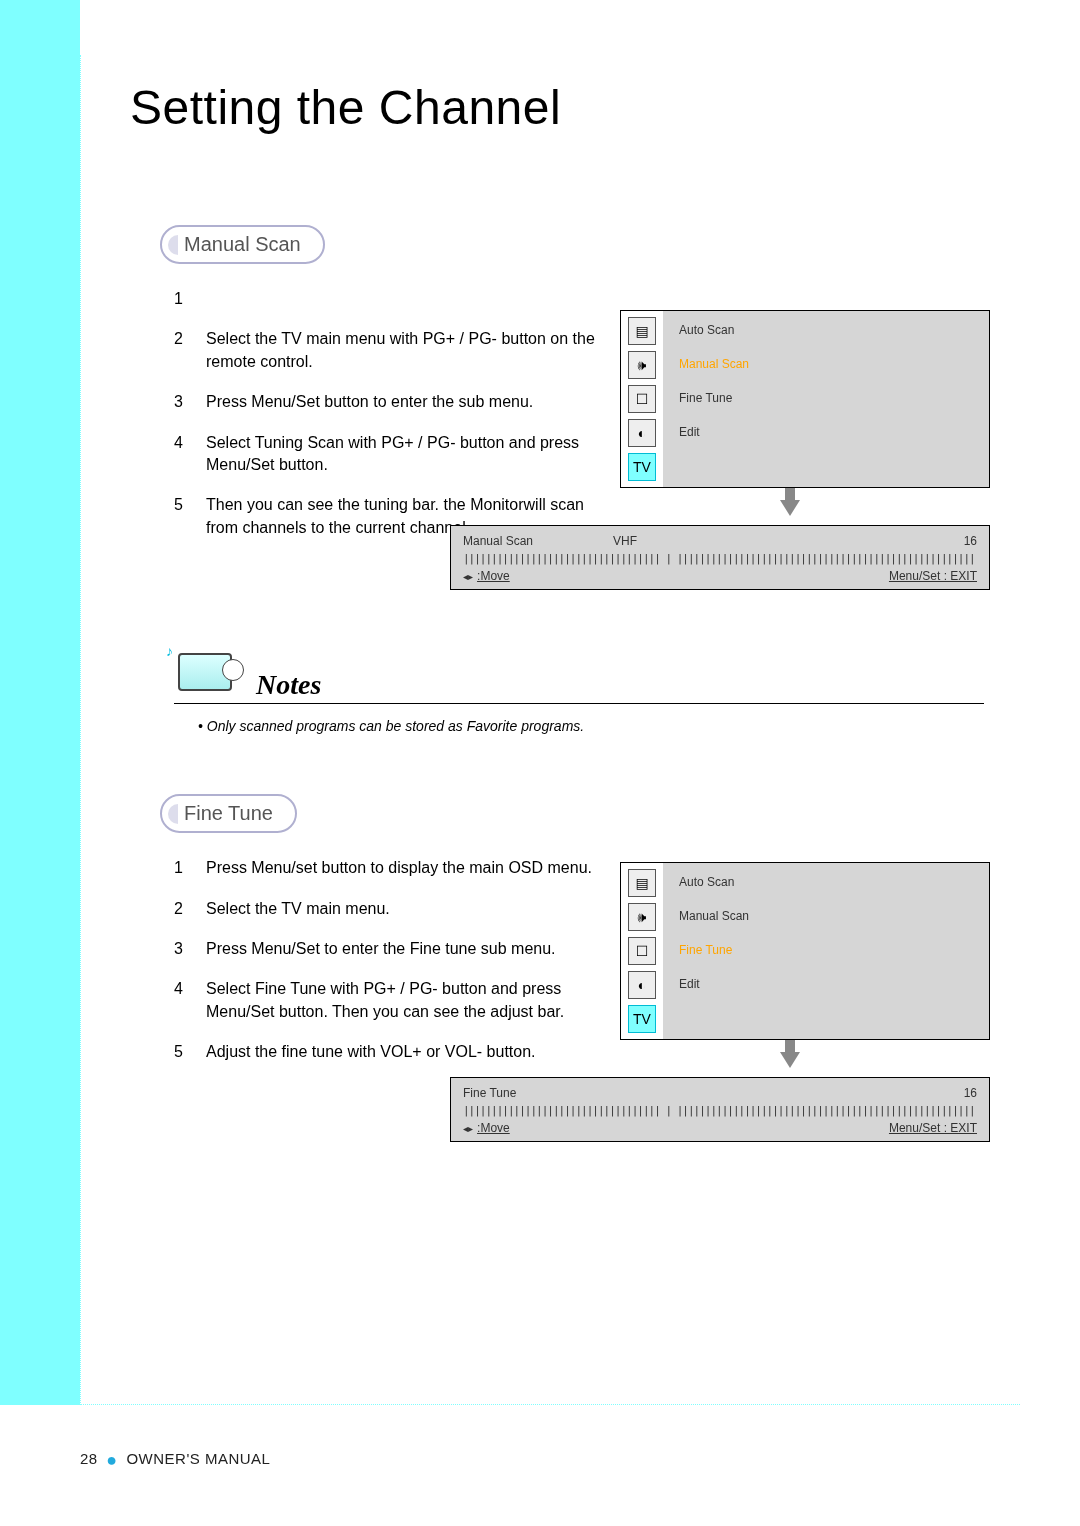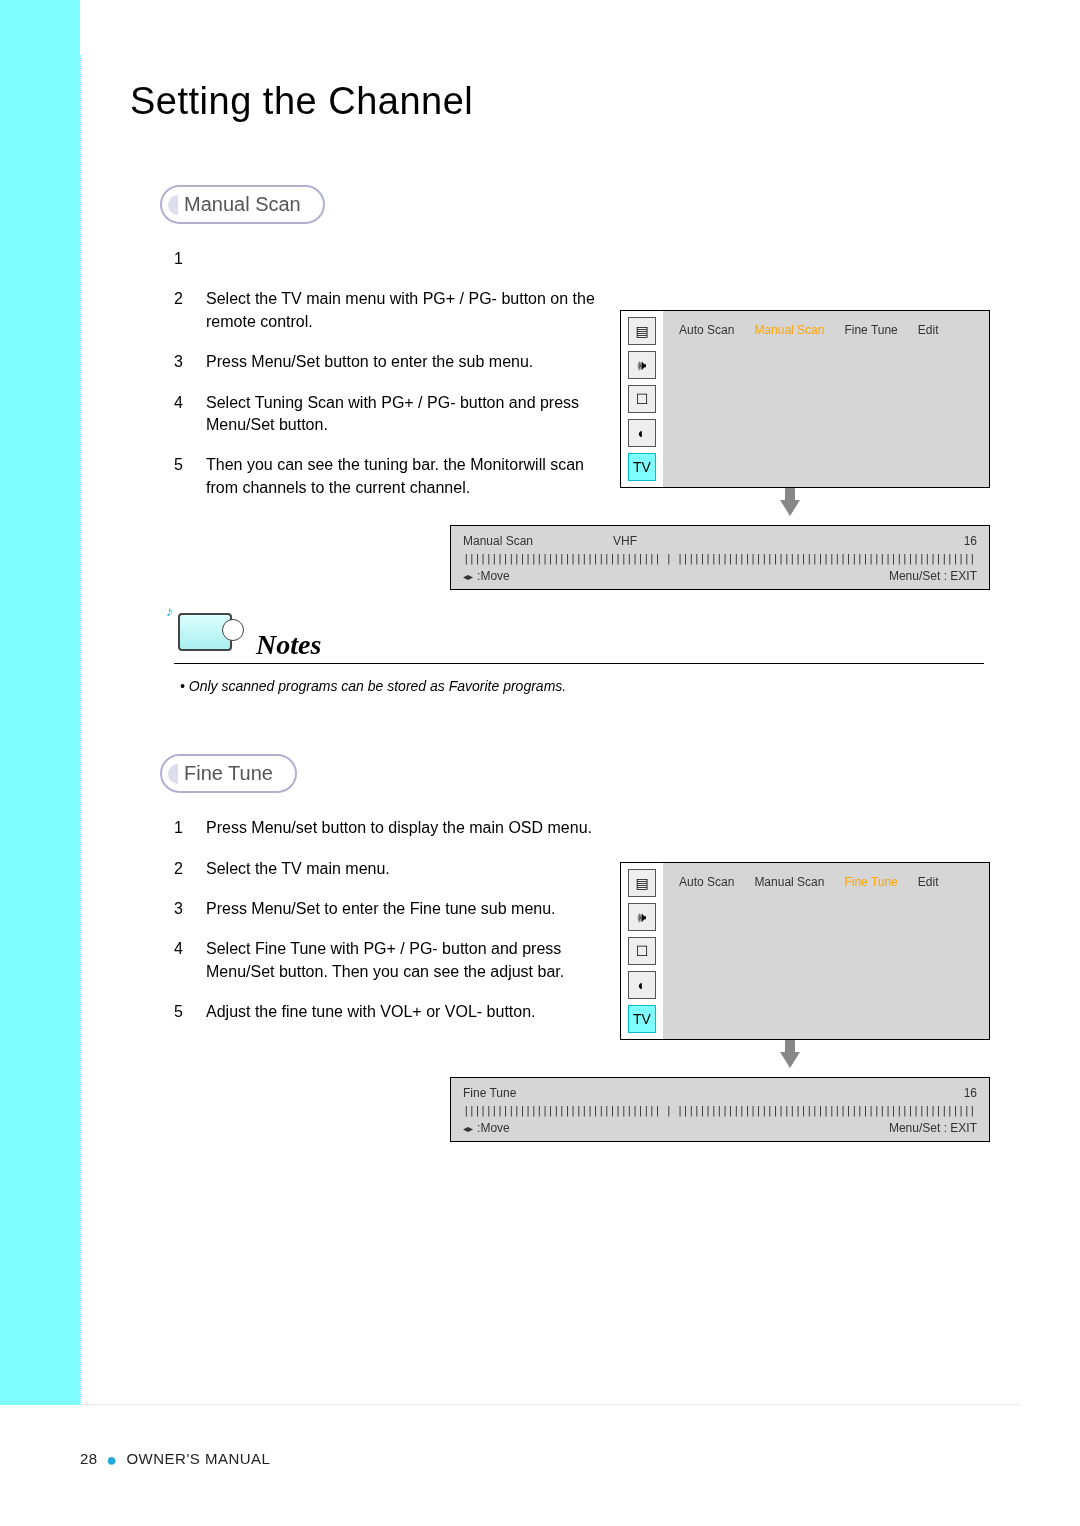--- a/index.html
+++ b/index.html
@@ -24,24 +24,24 @@
     border: 1px dotted #7fffff;
     border-top: none;
     border-right: none;
   }
   .content {
     position: absolute;
     left: 130px; top: 80px;
     width: 870px;
   }
   h1.page-title {
-    font-size: 38px;
+    font-size: 48px;
     font-weight: normal;
     letter-spacing: 0.5px;
-    margin-bottom: 62px;
+    margin-bottom: 90px;
   }
   .pill {
     display: inline-block;
     border: 2px solid #b0b0d0;
     border-radius: 22px;
     padding: 6px 22px;
     font-size: 20px;
     color: #555;
     margin-left: 30px;
     margin-bottom: 24px;
@@ -103,21 +103,21 @@
   .osd-icon.active {
     background: #7fffff;
     border-color: #00bcd4;
   }
   .osd-items {
     flex: 1;
     padding: 12px 16px;
     font-size: 12px;
     color: #333;
     display: flex;
-    flex-direction: row;
+    flex-direction: column;
     gap: 20px;
   }
   .osd-items .hl { color: #ffa500; }
   .arrow-down {
     position: absolute;
     width: 0; height: 0;
     border-left: 10px solid transparent;
     border-right: 10px solid transparent;
     border-top: 16px solid #888;
   }
@@ -141,21 +141,21 @@
   .status-row1 .right { margin-left:auto; }
   .ticks {
     font-family: monospace;
     letter-spacing: -1px;
     font-size: 11px;
     text-align: right;
     margin-bottom: 4px;
     white-space: nowrap;
     overflow: hidden;
   }
-  .status-row2 { display:flex; }
+  .status-row2 { display:flex;text-decoration:underline; }
   .status-row2 .right { margin-left:auto; }
   .lr-arrows {
     display:inline-block;
     font-size:10px;
     margin-right:4px;
   }
   
   .notes-block {
     margin-left: 44px;
     margin-top: 70px;
@@ -194,21 +194,21 @@
     border-radius:50%;
     background:#fff;
   }
   .tv-doodle .note {
     position:absolute; left:-8px; top:-6px;
     color:#0bd; font-size:14px;
   }
   .notes-text {
     font-style: italic;
     font-size: 14px;
-    margin-left: 6px;
+    margin-left: 24px;
   }
   
   .footer {
     position:absolute;
     left: 80px; bottom: 55px;
     font-size: 15px;
     letter-spacing: 0.5px;
     color:#222;
   }
   .footer .pg { font-weight: normal; }

